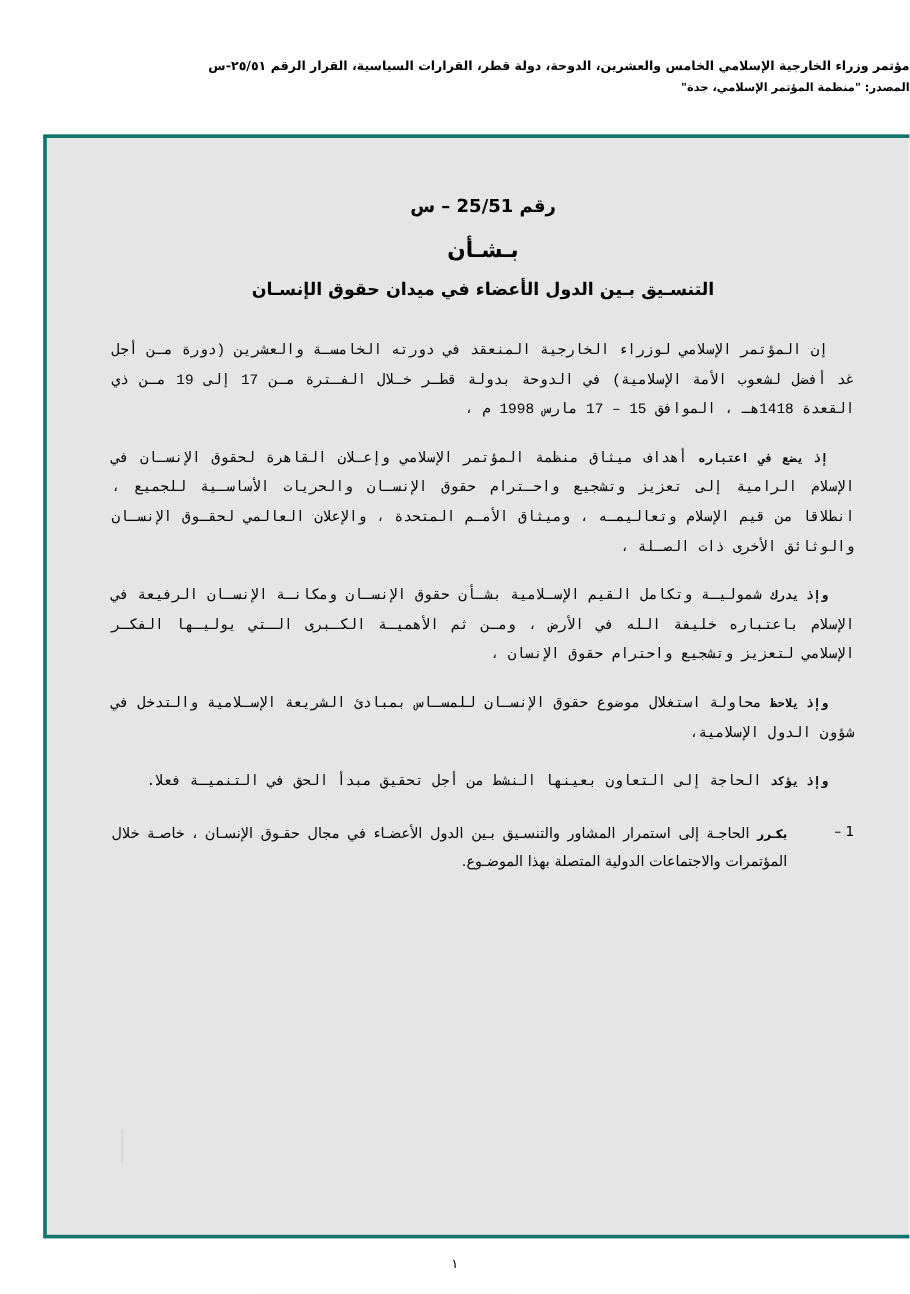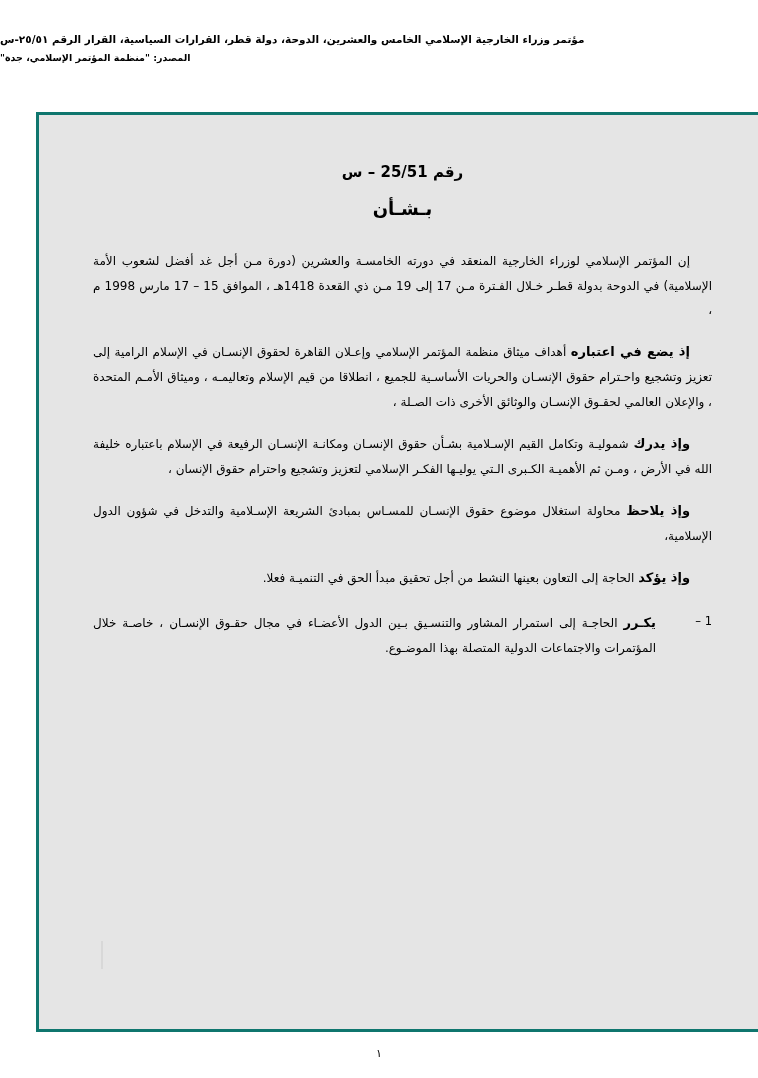--- a/index.html
+++ b/index.html
@@ -12,24 +12,24 @@
     height: 1078px;
     position: relative;
     background: #ffffff;
     font-family: "DejaVu Sans", "Liberation Sans", sans-serif;
     color: #000000;
     box-sizing: border-box;
     overflow: hidden;
   }
   .header {
     position: absolute;
-    top: 32px;
+    top: 48px;
     left: 0;
     right: 0;
-    text-align: left;
+    text-align: right;
     direction: rtl;
   }
   .header-line1 {
     font-size: 10.5px;
     font-weight: bold;
     letter-spacing: 0;
     line-height: 1.5;
   }
   .header-line2 {
     font-size: 9.5px;
@@ -77,27 +77,28 @@
     font-weight: bold;
     letter-spacing: 0.3px;
   }
   .para {
     font-size: 12px;
     line-height: 2.05;
     text-align: justify;
     text-align-last: right;
     margin: 4px 0 16px 0;
     padding: 0;
+    font-family: Liberation Mono, monospace;
   }
   .para.indent {
     text-indent: 22px;
   }
   .lead {
     font-weight: bold;
-    font-size: 13px;
+    font-size: 10px;
     letter-spacing: 0.4px;
   }
   .numbered {
     display: flex;
     flex-direction: row;
     gap: 0;
     margin-top: 18px;
   }
   .num-col {
     width: 56px;
@@ -141,20 +142,21 @@
     <div class="header-line1">مؤتمر وزراء الخارجية الإسلامي الخامس والعشرين، الدوحة، دولة قطر، القرارات السياسية، القرار الرقم ٢٥/٥١-س</div>
     <div class="header-line2">المصدر:  "منظمة المؤتمر الإسلامي، جدة"</div>
   </div>
 
   <div class="frame">
     <div class="content">
 
       <div class="title-block">
         <div class="res-number">رقم 25/51 – س</div>
         <div class="res-about">بـشـأن</div>
+        <div class="res-subject">التنسـيق بـين الدول الأعضاء في ميدان حقوق الإنسـان</div>
       </div>
 
       <p class="para indent"><span>إن المؤتمر الإسلامي لوزراء الخارجية المنعقد في دورته الخامسـة والعشرين (دورة مـن أجل غد أفضل لشعوب الأمة الإسلامية) في الدوحة بدولة قطـر خـلال الفـترة مـن 17 إلى 19 مـن ذي القعدة 1418هـ ، الموافق 15 – 17 مارس 1998 م ،</span></p>
 
       <p class="para indent"><span class="lead">إذ يضع في اعتباره</span><span> أهداف ميثاق منظمة المؤتمر الإسلامي وإعـلان القاهرة لحقوق الإنسـان في الإسلام الرامية إلى تعزيز وتشجيع واحـترام حقوق الإنسـان والحريات الأساسـية للجميع ، انطلاقا من قيم الإسلام وتعاليمـه ، وميثاق الأمـم المتحدة ، والإعلان العالمي لحقـوق الإنسـان والوثائق الأخرى ذات الصـلة ،</span></p>
 
       <p class="para indent"><span class="lead">وإذ يدرك</span><span> شموليـة وتكامل القيم الإسـلامية بشـأن حقوق الإنسـان ومكانـة الإنسـان الرفيعة في الإسلام باعتباره خليفة الله في الأرض ، ومـن ثم الأهميـة الكـبرى الـتي يوليـها الفكـر الإسلامي لتعزيز وتشجيع واحترام حقوق الإنسان ،</span></p>
 
       <p class="para indent"><span class="lead">وإذ يلاحظ</span><span> محاولة استغلال موضوع حقوق الإنسـان للمسـاس بمبادئ الشريعة الإسـلامية والتدخل في شؤون الدول الإسلامية،</span></p>
 

